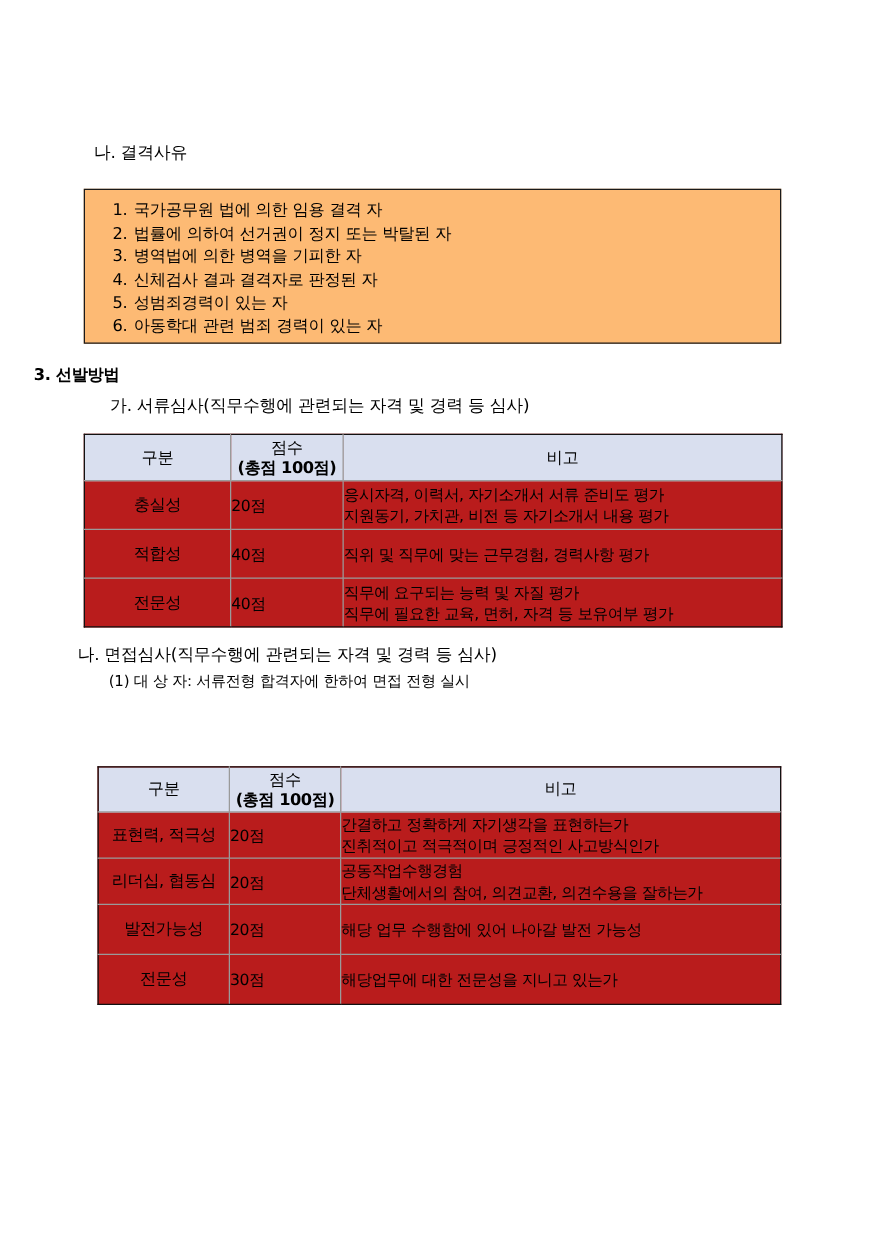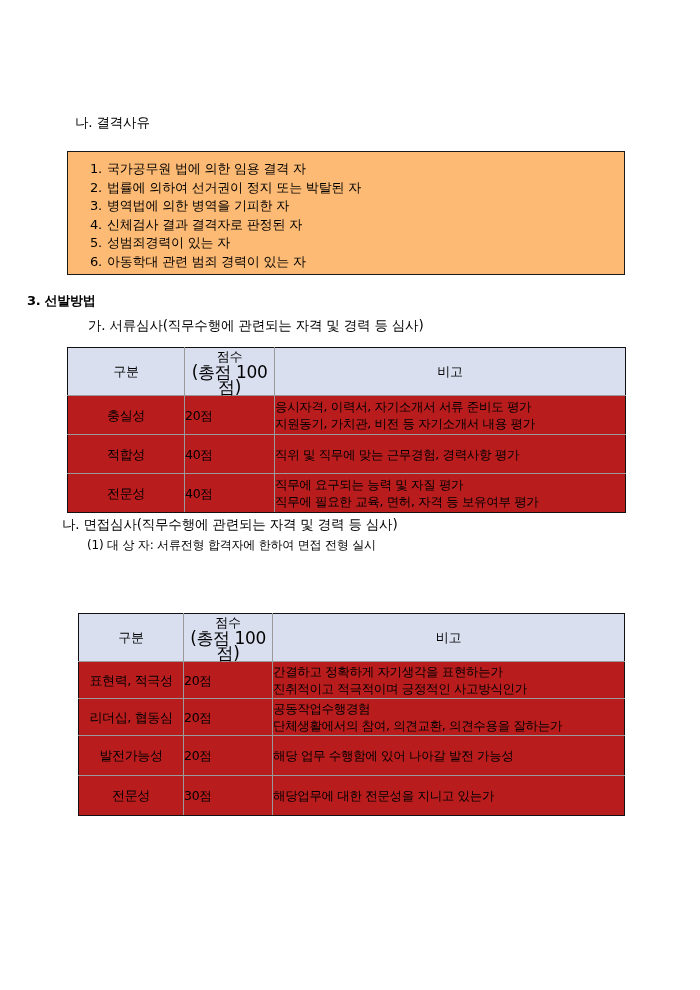--- a/index.html
+++ b/index.html
@@ -99,22 +99,22 @@
     background: #d9dfef;
     text-align: center;
     font-weight: bold;
     font-size: 13px;
     letter-spacing: -0.3px;
     line-height: 17px;
     padding: 3px 2px;
   }
   .th-cell .small {
     display: block;
-    font-size: 17px;
-    font-weight: normal;
+    font-size: 13px;
+    font-weight: bold;
     letter-spacing: -0.4px;
     line-height: 15px;
   }
   .c-name {
     text-align: center;
     font-size: 13px;
     letter-spacing: -0.4px;
     line-height: 17px;
     padding: 4px 2px;
   }

